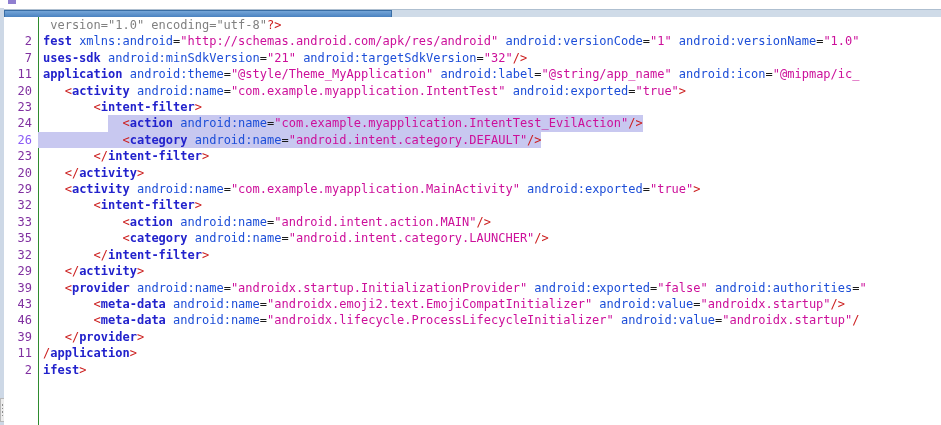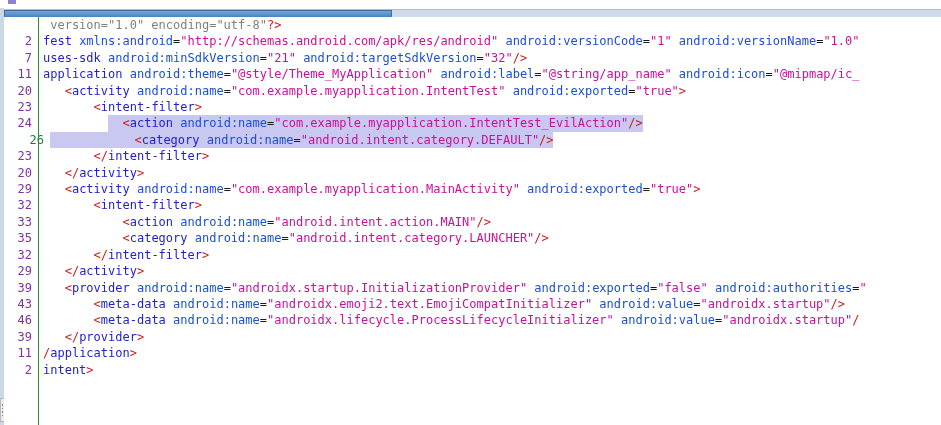--- a/index.html
+++ b/index.html
@@ -23,27 +23,27 @@
                    align-items:center; justify-content:center; }
   .grip-dots { display:grid; grid-template-columns:repeat(2,2px); grid-gap:2px; }
   .grip-dots i { width:1.5px; height:1.5px; background:#8a8a8a; display:block; }
 
   
   .editor { position:absolute; left:4px; top:17px; right:0; bottom:0; background:#fff; overflow:hidden; }
   .gutter-border { position:absolute; left:34px; top:0; bottom:0; width:1px; background:#2e8b2e; }
   .code-line { display:flex; height:16.42px; line-height:16.42px; font-size:12px; white-space:pre; }
   .gutter-cell { width:34px; flex:0 0 34px; text-align:right; padding-right:6px;
                  color:#8030a0; user-select:none; }
-  .gutter-cell.current { color:#15803d;margin-left:12px; }
+  .gutter-cell.current { color:#8b5cf6; }
   .code-cell { position:relative; padding-left:5px; flex:1 1 auto; overflow:hidden; }
   .code-text { position:relative; z-index:2; }
   .sel-hl { position:absolute; top:0; bottom:0; background:#c8c8f0; z-index:1; }
 
   .tk-pi    { color:#808080; }
-  .tk-tag   { color:#2222cc; font-weight:normal; }
+  .tk-tag   { color:#2222cc; font-weight:bold; }
   .tk-attr  { color:#1d4ed8; }
   .tk-eq    { color:#1a1a1a; }
   .tk-val   { color:#cc0f9a; }
   .tk-delim { color:#cc2020; }
   .tk-sp    { color:#000000; }
 </style>
 </head>
 <body>
 
 <div id="app">
@@ -85,16 +85,16 @@
         <div class="code-line"><span class="gutter-cell">32</span><span class="code-cell"><span class="code-text"><span class="tk-sp">       </span><span class="tk-delim">&lt;</span><span class="tk-tag">intent-filter</span><span class="tk-delim">&gt;</span></span></span></div>
         <div class="code-line"><span class="gutter-cell">33</span><span class="code-cell"><span class="code-text"><span class="tk-sp">           </span><span class="tk-delim">&lt;</span><span class="tk-tag">action</span><span class="tk-sp"> </span><span class="tk-attr">android:name</span><span class="tk-eq">=</span><span class="tk-val">"android.intent.action.MAIN"</span><span class="tk-delim">/&gt;</span></span></span></div>
         <div class="code-line"><span class="gutter-cell">35</span><span class="code-cell"><span class="code-text"><span class="tk-sp">           </span><span class="tk-delim">&lt;</span><span class="tk-tag">category</span><span class="tk-sp"> </span><span class="tk-attr">android:name</span><span class="tk-eq">=</span><span class="tk-val">"android.intent.category.LAUNCHER"</span><span class="tk-delim">/&gt;</span></span></span></div>
         <div class="code-line"><span class="gutter-cell">32</span><span class="code-cell"><span class="code-text"><span class="tk-sp">       </span><span class="tk-delim">&lt;/</span><span class="tk-tag">intent-filter</span><span class="tk-delim">&gt;</span></span></span></div>
         <div class="code-line"><span class="gutter-cell">29</span><span class="code-cell"><span class="code-text"><span class="tk-sp">   </span><span class="tk-delim">&lt;/</span><span class="tk-tag">activity</span><span class="tk-delim">&gt;</span></span></span></div>
         <div class="code-line"><span class="gutter-cell">39</span><span class="code-cell"><span class="code-text"><span class="tk-sp">   </span><span class="tk-delim">&lt;</span><span class="tk-tag">provider</span><span class="tk-sp"> </span><span class="tk-attr">android:name</span><span class="tk-eq">=</span><span class="tk-val">"androidx.startup.InitializationProvider"</span><span class="tk-sp"> </span><span class="tk-attr">android:exported</span><span class="tk-eq">=</span><span class="tk-val">"false"</span><span class="tk-sp"> </span><span class="tk-attr">android:authorities</span><span class="tk-eq">=</span><span class="tk-val">"</span></span></span></div>
         <div class="code-line"><span class="gutter-cell">43</span><span class="code-cell"><span class="code-text"><span class="tk-sp">       </span><span class="tk-delim">&lt;</span><span class="tk-tag">meta-data</span><span class="tk-sp"> </span><span class="tk-attr">android:name</span><span class="tk-eq">=</span><span class="tk-val">"androidx.emoji2.text.EmojiCompatInitializer"</span><span class="tk-sp"> </span><span class="tk-attr">android:value</span><span class="tk-eq">=</span><span class="tk-val">"androidx.startup"</span><span class="tk-delim">/&gt;</span></span></span></div>
         <div class="code-line"><span class="gutter-cell">46</span><span class="code-cell"><span class="code-text"><span class="tk-sp">       </span><span class="tk-delim">&lt;</span><span class="tk-tag">meta-data</span><span class="tk-sp"> </span><span class="tk-attr">android:name</span><span class="tk-eq">=</span><span class="tk-val">"androidx.lifecycle.ProcessLifecycleInitializer"</span><span class="tk-sp"> </span><span class="tk-attr">android:value</span><span class="tk-eq">=</span><span class="tk-val">"androidx.startup"</span><span class="tk-delim">/</span></span></span></div>
         <div class="code-line"><span class="gutter-cell">39</span><span class="code-cell"><span class="code-text"><span class="tk-sp">   </span><span class="tk-delim">&lt;/</span><span class="tk-tag">provider</span><span class="tk-delim">&gt;</span></span></span></div>
         <div class="code-line"><span class="gutter-cell">11</span><span class="code-cell"><span class="code-text"><span class="tk-delim">/</span><span class="tk-tag">application</span><span class="tk-delim">&gt;</span></span></span></div>
-        <div class="code-line"><span class="gutter-cell">2</span><span class="code-cell"><span class="code-text"><span class="tk-tag">intent</span><span class="tk-delim">&gt;</span></span></span></div>
+        <div class="code-line"><span class="gutter-cell">2</span><span class="code-cell"><span class="code-text"><span class="tk-tag">ifest</span><span class="tk-delim">&gt;</span></span></span></div>
       </div>
   </div>
 </div>
 
 </body></html>

